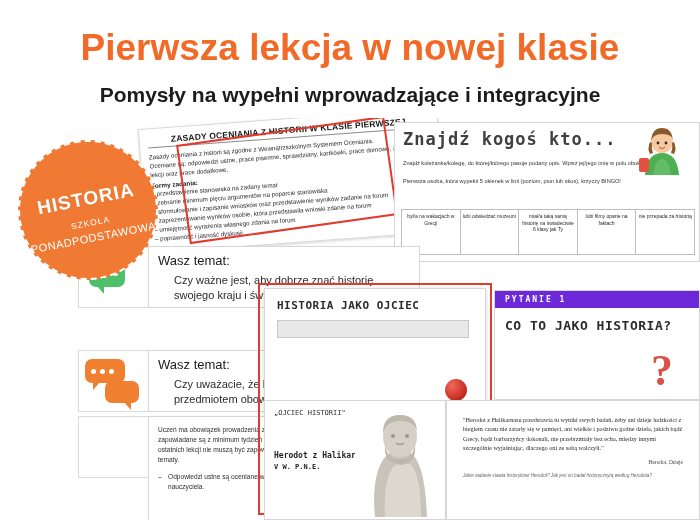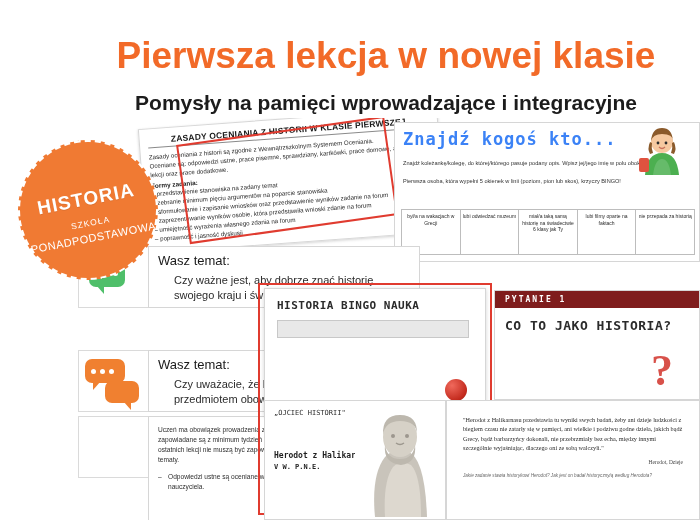--- a/index.html
+++ b/index.html
@@ -11,25 +11,24 @@
     height: 520px;
     background: #ffffff;
     font-family: "Liberation Sans", sans-serif;
     overflow: hidden;
     position: relative;
   }
 
   
   .header {
     position: absolute;
-    top: 16px; left: 0;
+    top: 8px; left: 0;
     width: 600px;
     height: 118px;
     text-align: center;
-    margin-left: 36px;
   }
   .title {
     position: absolute;
     top: 18px; left: 0; width: 700px;
     font-size: 37px;
     font-weight: bold;
     color: #f26a28;
     letter-spacing: 0px;
     line-height: 44px;
   }
@@ -103,21 +102,21 @@
   
   #card-znajdz {
     left: 394px; top: 4px;
     width: 306px; height: 140px;
     padding: 6px 8px;
   }
   #card-znajdz .h {
     font-size: 17px;
     font-family: "DejaVu Sans Mono", monospace;
     font-weight: bold;
-    color: #3b82f6;
+    color: #404040;
     letter-spacing: 1px;
   }
   #card-znajdz .sub {
     font-size: 5.6px;
     color: #333;
     line-height: 8px;
     margin-top: 10px;
   }
   .bingo {
     position: absolute;
@@ -233,21 +232,21 @@
     pointer-events: none;
   }
 
   
   #card-pytanie {
     left: 494px; top: 172px;
     width: 206px; height: 110px;
     padding: 0;
   }
   .pyt-bar {
-    background: #7f1d1d;
+    background: #6d28d9;
     color: #fff;
     font-size: 8px;
     font-weight: bold;
     letter-spacing: 2px;
     padding: 4px 10px;
     font-family: "DejaVu Sans Mono", monospace;
   }
   .pyt-q {
     font-size: 13px;
     font-family: "DejaVu Sans Mono", monospace;
@@ -422,21 +421,21 @@
     letter-spacing: .5px;
     margin-top: 4px;
     font-weight: 500;
   }
 </style>
 </head>
 <body>
 
 <div class="header">
   <div class="title">Pierwsza lekcja w nowej klasie</div>
-  <div class="subtitle">Pomysły na pamięci wprowadzające i integracyjne</div>
+  <div class="subtitle">Pomysły na wypełni wprowadzające i integracyjne</div>
 </div>
 
 <div class="collage">
 
   <div class="card" id="card-zasady">
     <div class="hdr">ZASADY OCENIANIA Z HISTORII W KLASIE PIERWSZEJ</div>
     <div class="txt">Zasady oceniania z historii są zgodne z Wewnątrzszkolnym Systemem Oceniania.</div>
     <div class="txt">Oceniane są: odpowiedzi ustne, prace pisemne, sprawdziany, kartkówki, prace domowe, aktywność na lekcji oraz prace dodatkowe.</div>
     <div class="b">Formy zadania:</div>
     <div class="txt">– przedstawienie stanowiska na zadany temat</div>
@@ -507,21 +506,21 @@
     <div class="temat-h">Wasz temat:</div>
     <div class="temat-q">Czy uważacie, że historia powinna być przedmiotem obowiązkowym?</div>
   </div>
 
   <div class="card" id="card-lista">
     <div class="p">Uczeń ma obowiązek prowadzenia zeszytu przedmiotowego. Sprawdziany zapowiadane są z minimum tydzień wcześniej. Kartkówki (10-15 minut) z trzech ostatnich lekcji nie muszą być zapowiadane. Odpowiedzi ustne obejmują trzy ostatnie tematy.</div>
     <div class="dash">Odpowiedzi ustne są oceniane według kryteriów przedstawionych przez nauczyciela.</div>
   </div>
 
   <div class="card" id="card-nauka">
-    <div class="h">HISTORIA BINGO NAUKA</div>
+    <div class="h">HISTORIA JAKO OJCIEC</div>
     <div class="bar"></div>
     <div class="redball"></div>
   </div>
   <div class="nauka-frame"></div>
 
   <div class="card" id="card-pytanie">
     <div class="pyt-bar">PYTANIE 1</div>
     <div class="pyt-q">CO TO JAKO HISTORIA?</div>
     <div class="qmark">?</div>
   </div>

